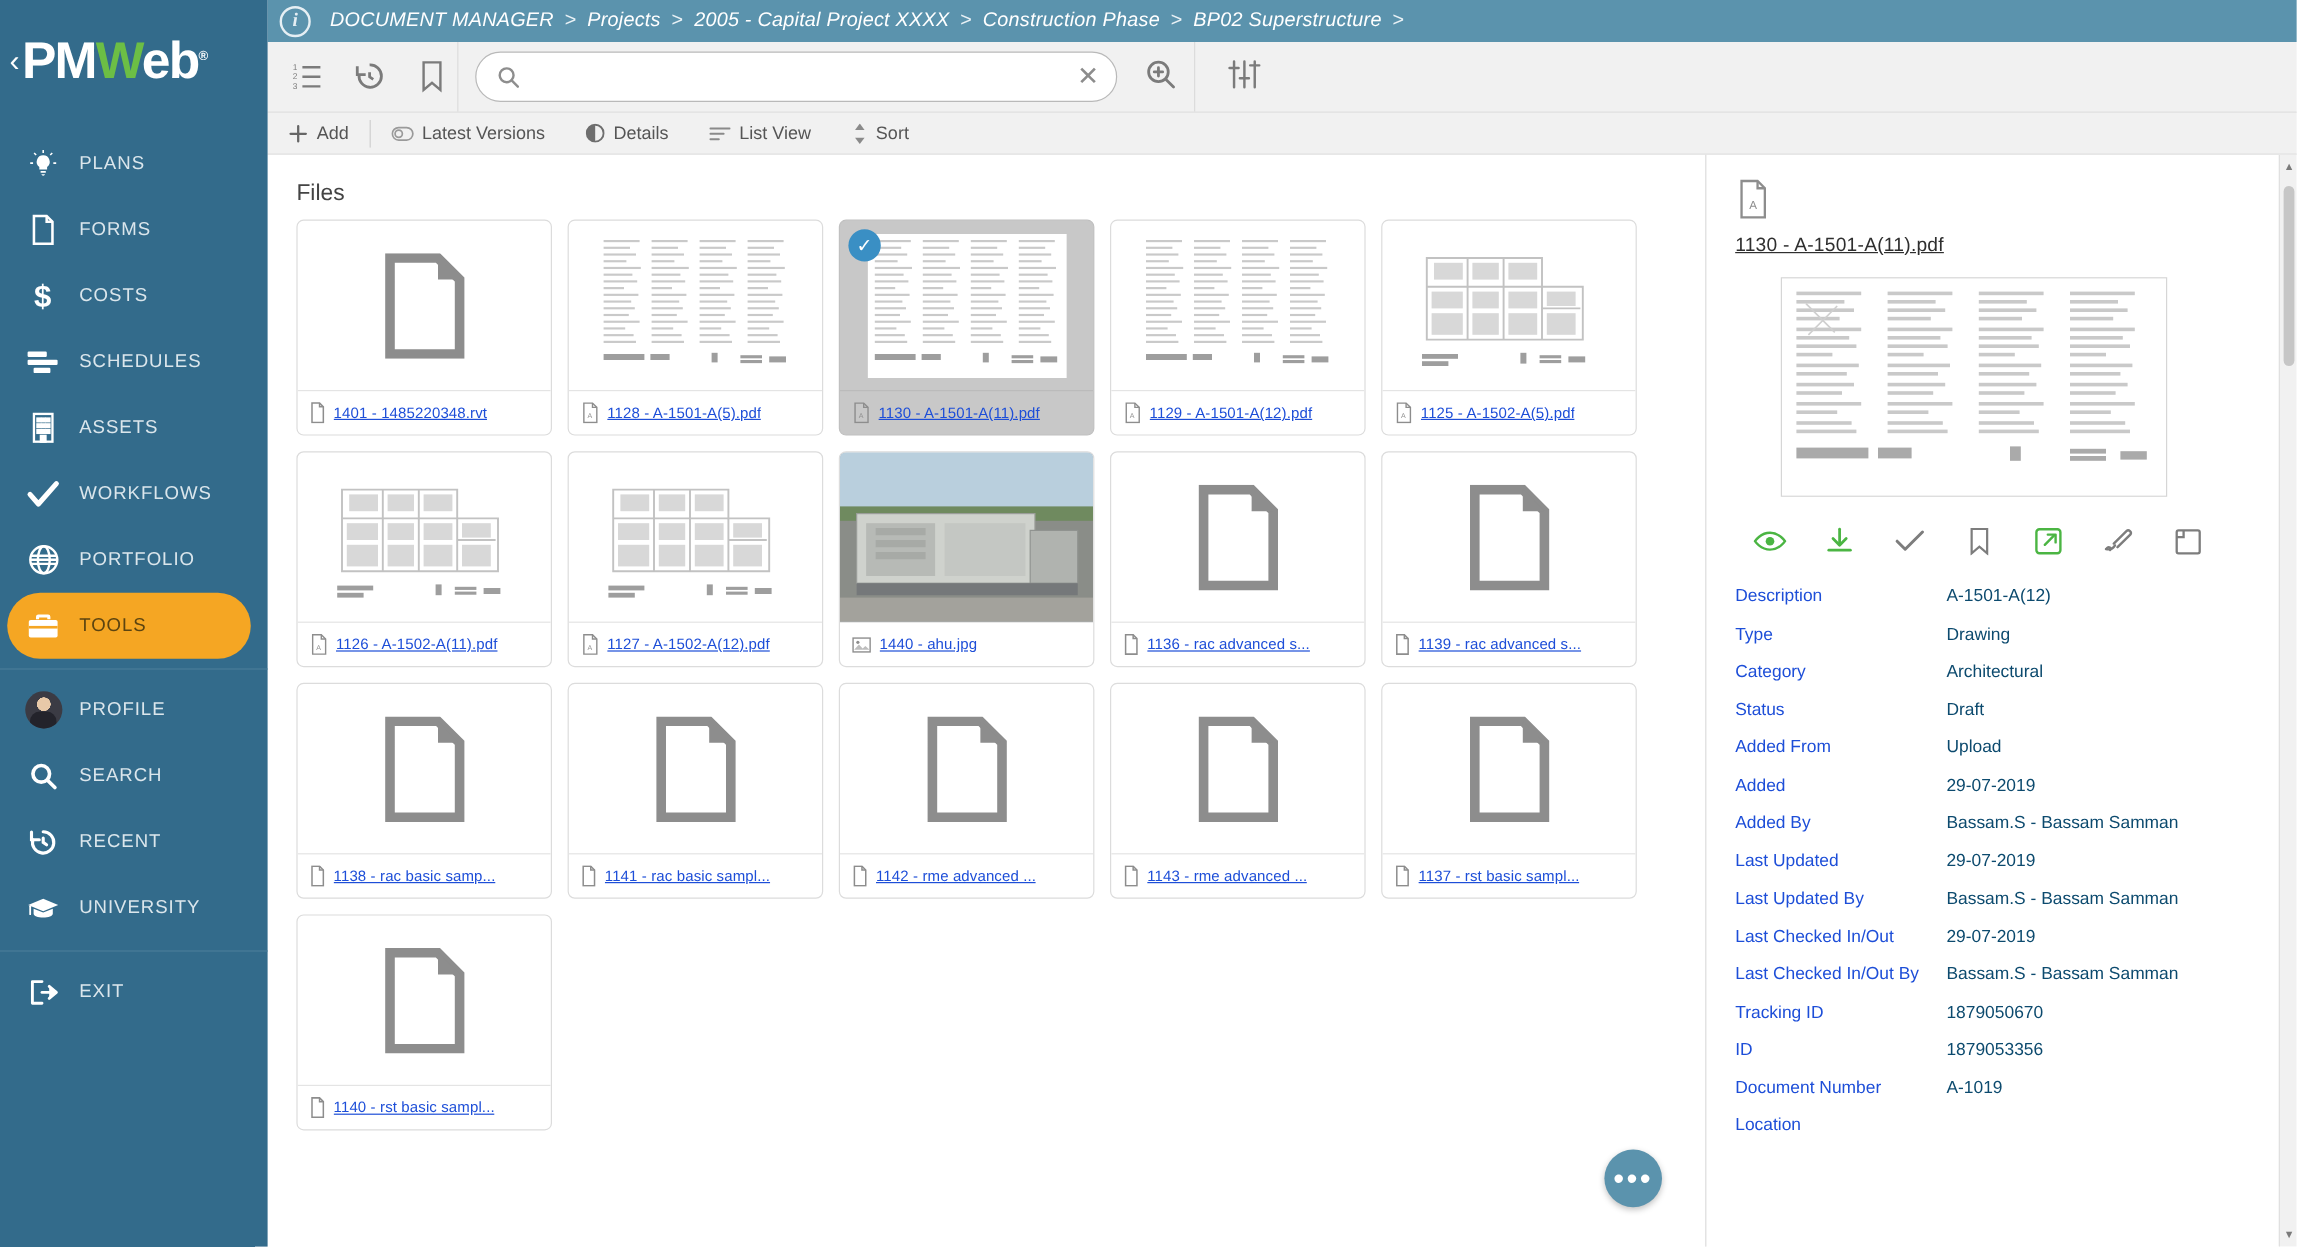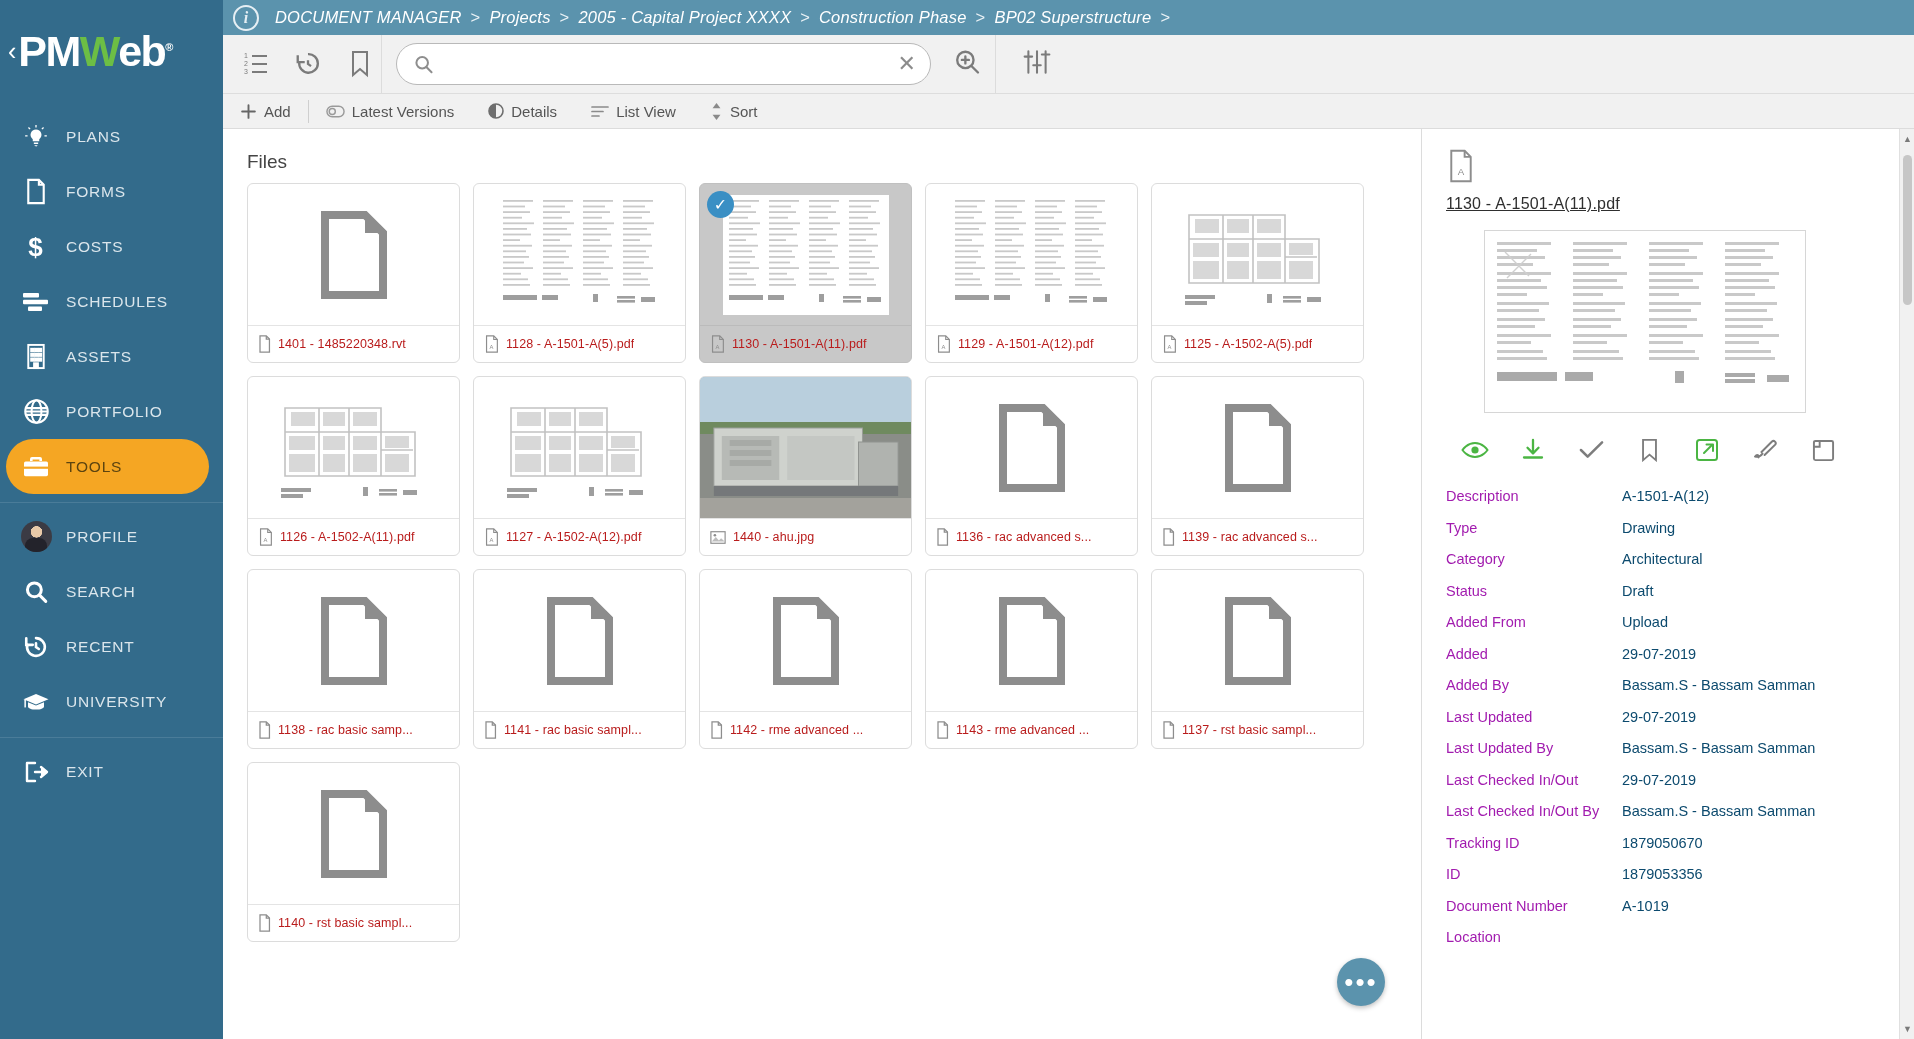--- a/index.html
+++ b/index.html
@@ -130,21 +130,21 @@
     flex: 1 1 auto; display: flex; align-items: center; justify-content: center;
     overflow: hidden; position: relative;
   }
   .tile .caption {
     height: 37px; border-top: 1px solid #e4e4e4;
     display: flex; align-items: center; gap: 7px; padding: 0 10px;
     font-size: 12.5px; white-space: nowrap; overflow: hidden;
   }
   .tile.selected .caption { border-top-color: #bbb; }
   .tile .caption a {
-    color: #b91c1c; overflow: hidden;
+    color: #1d4ed8; text-decoration: underline; overflow: hidden;
     text-overflow: ellipsis; white-space: nowrap; letter-spacing: .1px;
   }
   .check-badge {
     position: absolute; left: 7px; top: 7px; width: 27px; height: 27px;
     border-radius: 50%; background: #3a8fc4; color: #fff;
     display: flex; align-items: center; justify-content: center; font-size: 16px;
     z-index: 5;
   }
   
   .doc-glyph { width: 74px; height: 88px; }
@@ -179,21 +179,21 @@
     display: flex; align-items: center; justify-content: center;
   }
   .action-row { display: flex; gap: 28px; margin: 22px 0 16px 14px; align-items: center;}
   .act {
     width: 30px; height: 30px; display: flex; align-items: center; justify-content: center;
     cursor: pointer; color: #7d7d7d;
   }
   .act.green { color: #4bb543; }
   .fields { margin-top: 6px; }
   .frow { display: flex; font-size: 14.5px; line-height: 1; padding: 8px 0 9px 0;}
-  .fkey { width: 176px; flex: 0 0 176px; color: #a21caf; }
+  .fkey { width: 176px; flex: 0 0 176px; color: #1d4ed8; }
   .fval { color: #0c4a6e; }
 
   
   .vscroll {
     position: absolute; right: 0; top: 0; width: 15px; height: 100%;
     background: #f1f1f1; border-left: 1px solid #e0e0e0;
   }
   .vscroll .thumbbar {
     position: absolute; left: 3px; top: 26px; width: 9px; height: 150px;
     background: #c6c6c6; border-radius: 5px;
@@ -271,20 +271,28 @@
                 <rect x="7" y="16" width="2.4" height="2.4"></rect>
                 <rect x="11" y="16" width="2.4" height="2.4"></rect>
                 <rect x="15" y="16" width="2.4" height="2.4"></rect>
                 <rect x="10" y="21" width="4" height="5"></rect>
               </g>
             </svg>
         </span>
         <span class="lbl">ASSETS</span>
       </div>
 
+      <div class="nav-item">
+        <span class="ic">
+          <svg width="28" height="26" viewBox="0 0 28 26" fill="none" stroke="currentColor" stroke-width="4.2" stroke-linecap="round" stroke-linejoin="round">
+              <path d="M3 13l7 8L25 4"></path>
+            </svg>
+        </span>
+        <span class="lbl">WORKFLOWS</span>
+      </div>
 
       <div class="nav-item">
         <span class="ic">
           <svg width="27" height="27" viewBox="0 0 24 24" fill="none" stroke="currentColor" stroke-width="1.8">
               <circle cx="12" cy="12" r="10"></circle>
               <ellipse cx="12" cy="12" rx="4.4" ry="10"></ellipse>
               <path d="M2.4 9h19.2M2.4 15h19.2M2 12h20"></path>
             </svg>
         </span>
         <span class="lbl">PORTFOLIO</span>

